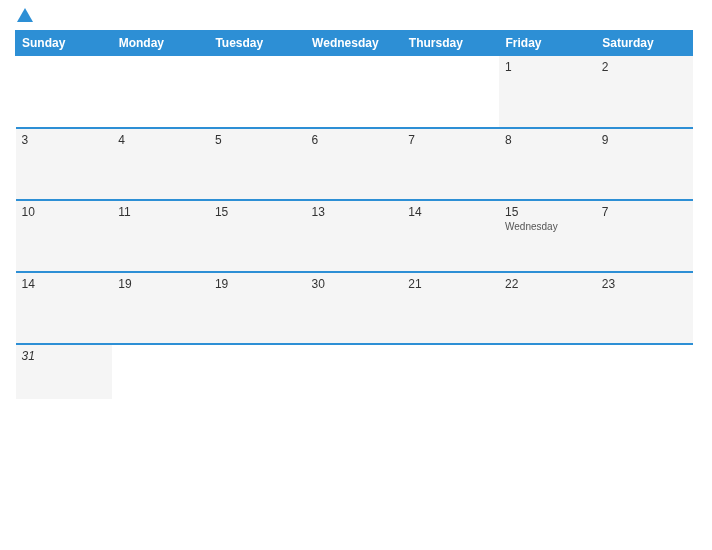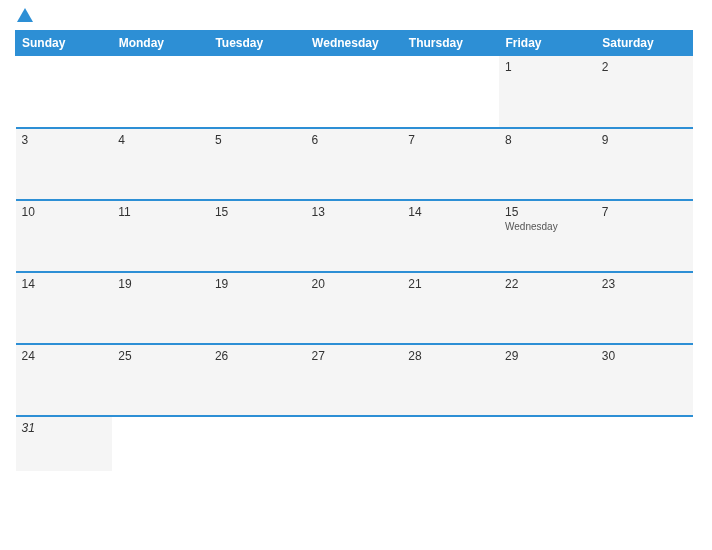--- a/index.html
+++ b/index.html
@@ -203,53 +203,30 @@
           <td>
             <span class="date-num">14</span>
           </td>
           <td>
             <span class="date-num">19</span>
           </td>
           <td>
             <span class="date-num">19</span>
           </td>
           <td>
-            <span class="date-num">20</span>
+            <span class="date-num">30</span>
           </td>
           <td>
             <span class="date-num">21</span>
           </td>
           <td>
             <span class="date-num">22</span>
           </td>
           <td>
             <span class="date-num">23</span>
-          </td>
-        </tr>
-        <tr class="week-row">
-          <td>
-            <span class="date-num">24</span>
-          </td>
-          <td>
-            <span class="date-num">25</span>
-          </td>
-          <td>
-            <span class="date-num">26</span>
-          </td>
-          <td>
-            <span class="date-num">27</span>
-          </td>
-          <td>
-            <span class="date-num">28</span>
-          </td>
-          <td>
-            <span class="date-num">29</span>
-          </td>
-          <td>
-            <span class="date-num">30</span>
           </td>
         </tr>
         <tr class="week-row last-row">
           <td>
             <span class="date-num">31</span>
           </td>
           <td class="empty"></td>
           <td class="empty"></td>
           <td class="empty"></td>
           <td class="empty"></td>

